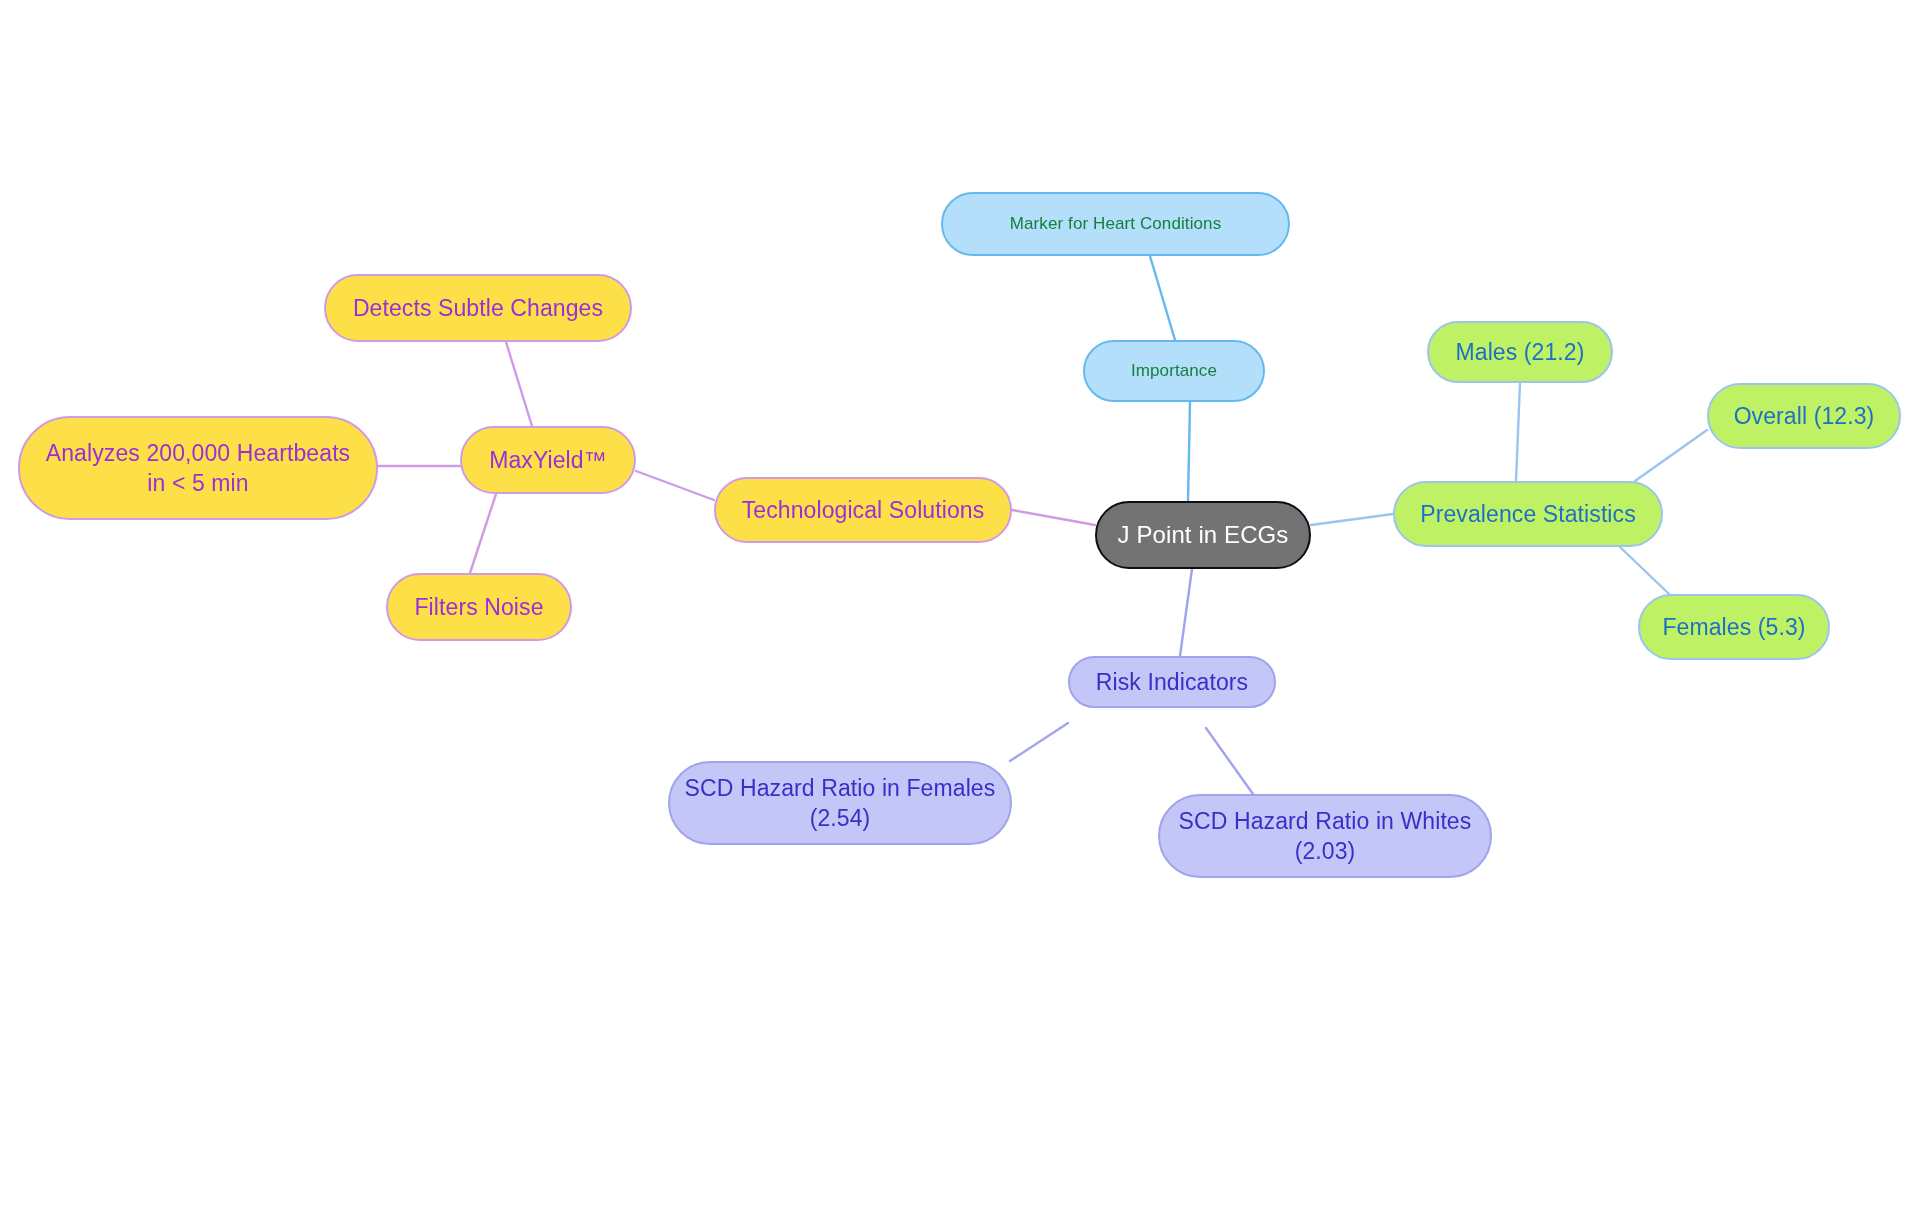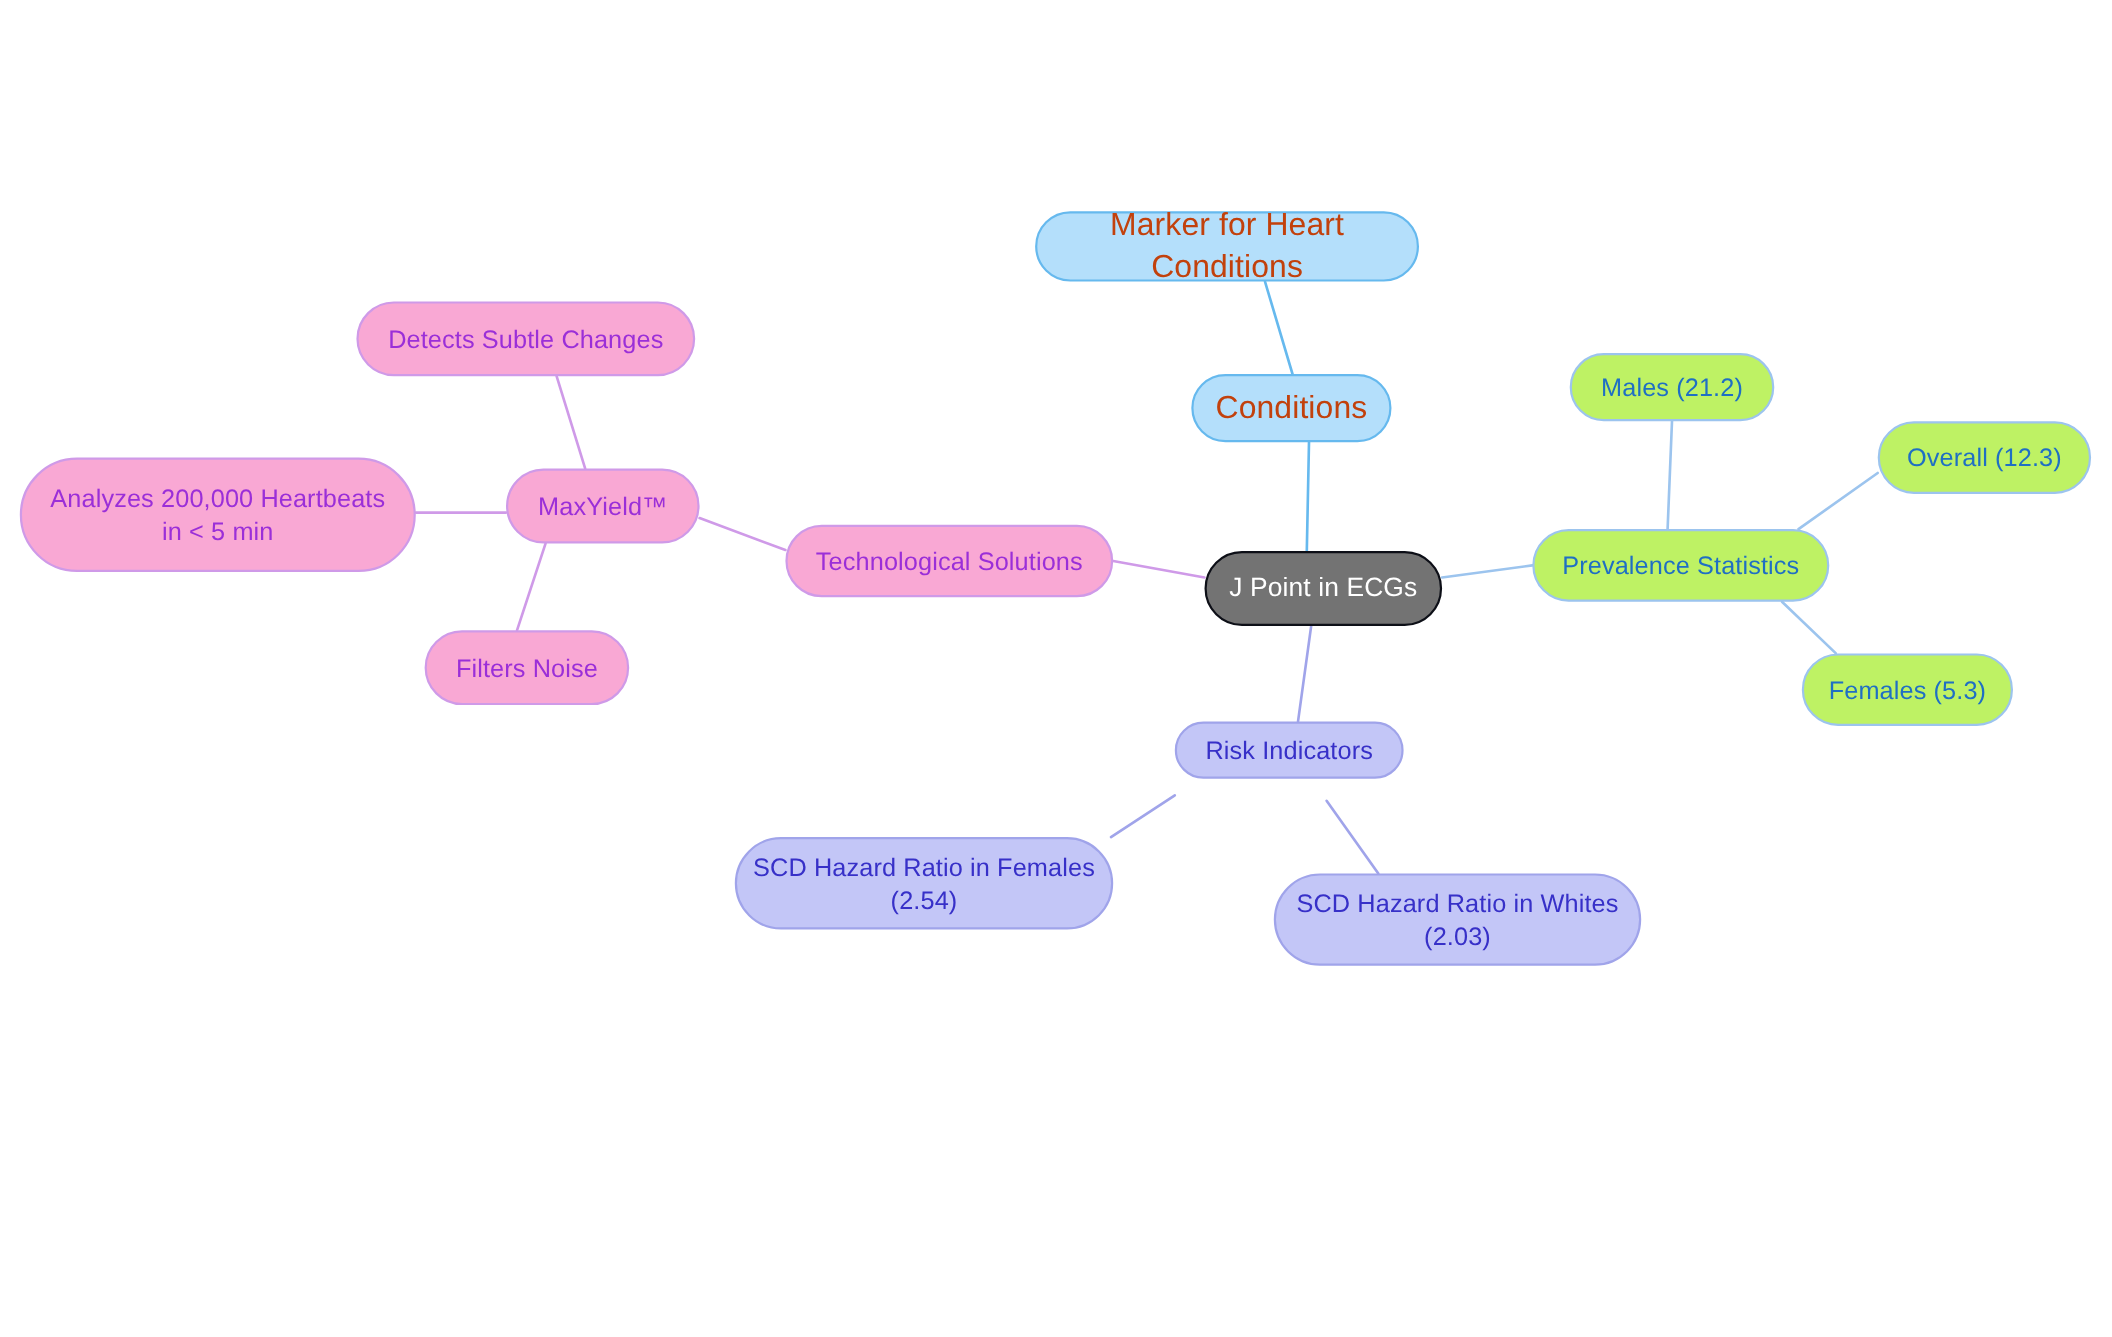--- a/index.html
+++ b/index.html
@@ -43,31 +43,31 @@
   .node-root {
     background: #737373;
     border-color: #0d0f17;
     color: #ffffff;
     font-size: 24px;
     border-radius: 36px;
   }
   .node-blue-mid {
     background: #b4dffb;
     border-color: #66b9ee;
-    color: #c2410c;
-    font-size: 29px;
+    color: #15803d;
+    font-size: 17px;
   }
   .node-blue-light {
     background: #bef264;
     border-color: #9cc4ee;
     color: #1f6fc4;
     font-size: 23px;
   }
   .node-purple-light {
-    background: #f9a8d4;
+    background: #fde047;
     border-color: #cf9ae8;
     color: #9b2fd8;
     font-size: 23px;
   }
   .node-periwinkle {
     background: #c3c6f7;
     border-color: #a0a4ea;
     color: #3730c8;
     font-size: 23px;
   }
@@ -122,21 +122,21 @@
       <line x1="1206" y1="728" x2="1253" y2="794" stroke="#a0a4ea" stroke-width="2.4" stroke-linecap="round"></line>
       <line x1="1095" y1="525" x2="1012" y2="510" stroke="#cf9ae8" stroke-width="2.4" stroke-linecap="round"></line>
       <line x1="714" y1="500" x2="636" y2="471" stroke="#cf9ae8" stroke-width="2.4" stroke-linecap="round"></line>
       <line x1="532" y1="426" x2="506" y2="342" stroke="#cf9ae8" stroke-width="2.4" stroke-linecap="round"></line>
       <line x1="460" y1="466" x2="378" y2="466" stroke="#cf9ae8" stroke-width="2.4" stroke-linecap="round"></line>
       <line x1="496" y1="494" x2="470" y2="573" stroke="#cf9ae8" stroke-width="2.4" stroke-linecap="round"></line>
     </svg>
 
   <div id="nodes">
       <div class="node node-root" style="left: 1095px; top: 501px; width: 216px; height: 68px;">J Point in ECGs</div>
-      <div class="node node-blue-mid" style="left: 1083px; top: 340px; width: 182px; height: 62px;">Conditions</div>
+      <div class="node node-blue-mid" style="left: 1083px; top: 340px; width: 182px; height: 62px;">Importance</div>
       <div class="node node-blue-mid" style="left: 941px; top: 192px; width: 349px; height: 64px;">Marker for Heart Conditions</div>
       <div class="node node-blue-light" style="left: 1393px; top: 481px; width: 270px; height: 66px;">Prevalence Statistics</div>
       <div class="node node-blue-light" style="left: 1427px; top: 321px; width: 186px; height: 62px;">Males (21.2)</div>
       <div class="node node-blue-light" style="left: 1707px; top: 383px; width: 194px; height: 66px;">Overall (12.3)</div>
       <div class="node node-blue-light" style="left: 1638px; top: 594px; width: 192px; height: 66px;">Females (5.3)</div>
       <div class="node node-periwinkle" style="left: 1068px; top: 656px; width: 208px; height: 52px;">Risk Indicators</div>
       <div class="node node-periwinkle" style="left: 668px; top: 761px; width: 344px; height: 84px;">SCD Hazard Ratio in Females
 (2.54)</div>
       <div class="node node-periwinkle" style="left: 1158px; top: 794px; width: 334px; height: 84px;">SCD Hazard Ratio in Whites
 (2.03)</div>

